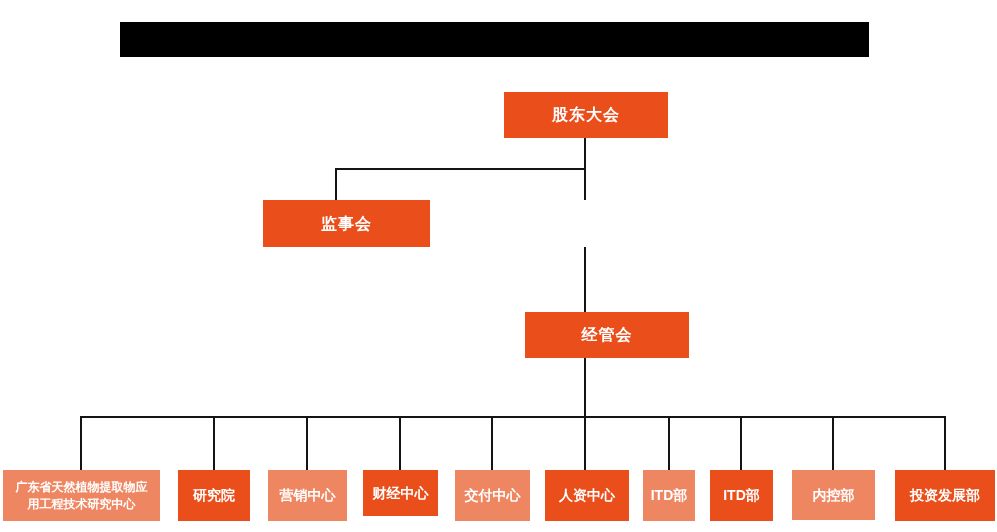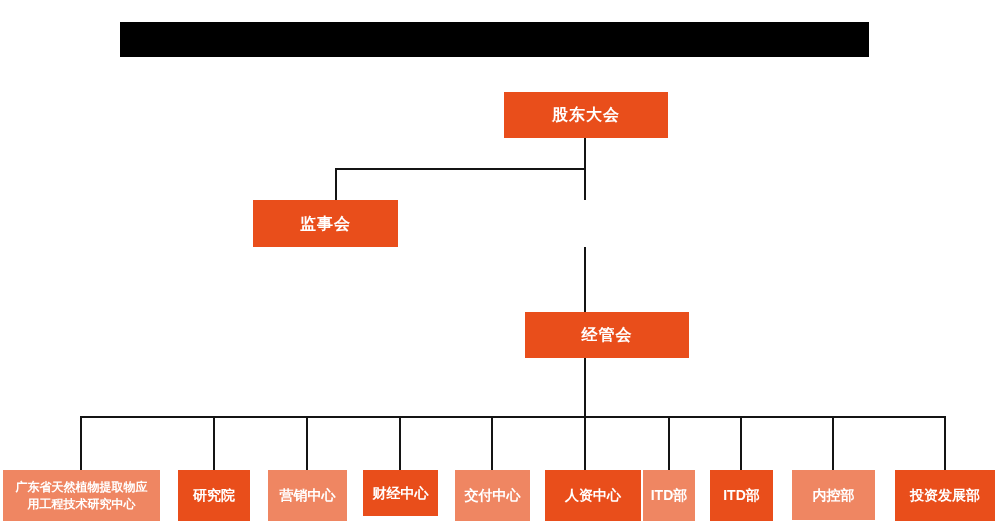--- a/index.html
+++ b/index.html
@@ -58,28 +58,28 @@
   <div class="vline" style="left:399px;top:416px;height:54px"></div>
   <div class="vline" style="left:491px;top:416px;height:54px"></div>
   <div class="vline" style="left:584px;top:416px;height:54px"></div>
   <div class="vline" style="left:668px;top:416px;height:54px"></div>
   <div class="vline" style="left:740px;top:416px;height:54px"></div>
   <div class="vline" style="left:832px;top:416px;height:54px"></div>
   <div class="vline" style="left:944px;top:416px;height:54px"></div>
 
   <div class="node primary lvl" style="left:504px;top:92px;width:164px;height:46px">股东大会</div>
 
-  <div class="node primary lvl" style="left:253px;top:200px;width:145px;height:47px">监事会</div>
+  <div class="node primary lvl" style="left:263px;top:200px;width:167px;height:47px">监事会</div>
 
   <div class="node primary lvl" style="left:525px;top:312px;width:164px;height:46px">经管会</div>
 
   <div class="node secondary dept dept-long" style="left:3px;top:470px;width:157px;height:51px">广东省天然植物提取物应用工程技术研究中心</div>
   <div class="node primary dept" style="left:178px;top:470px;width:72px;height:51px">研究院</div>
   <div class="node secondary dept" style="left:268px;top:470px;width:79px;height:51px">营销中心</div>
   <div class="node primary dept" style="left:363px;top:470px;width:75px;height:46px">财经中心</div>
   <div class="node secondary dept" style="left:455px;top:470px;width:75px;height:51px">交付中心</div>
-  <div class="node primary dept" style="left:545px;top:470px;width:96px;height:51px">人资中心</div>
+  <div class="node primary dept" style="left:545px;top:470px;width:84px;height:51px">人资中心</div>
   <div class="node secondary dept" style="left:643px;top:470px;width:52px;height:51px">ITD部</div>
   <div class="node primary dept" style="left:710px;top:470px;width:63px;height:51px">ITD部</div>
   <div class="node secondary dept" style="left:792px;top:470px;width:83px;height:50px">内控部</div>
   <div class="node primary dept" style="left:895px;top:470px;width:100px;height:51px">投资发展部</div>
 
 </div>
 
 </body></html>

